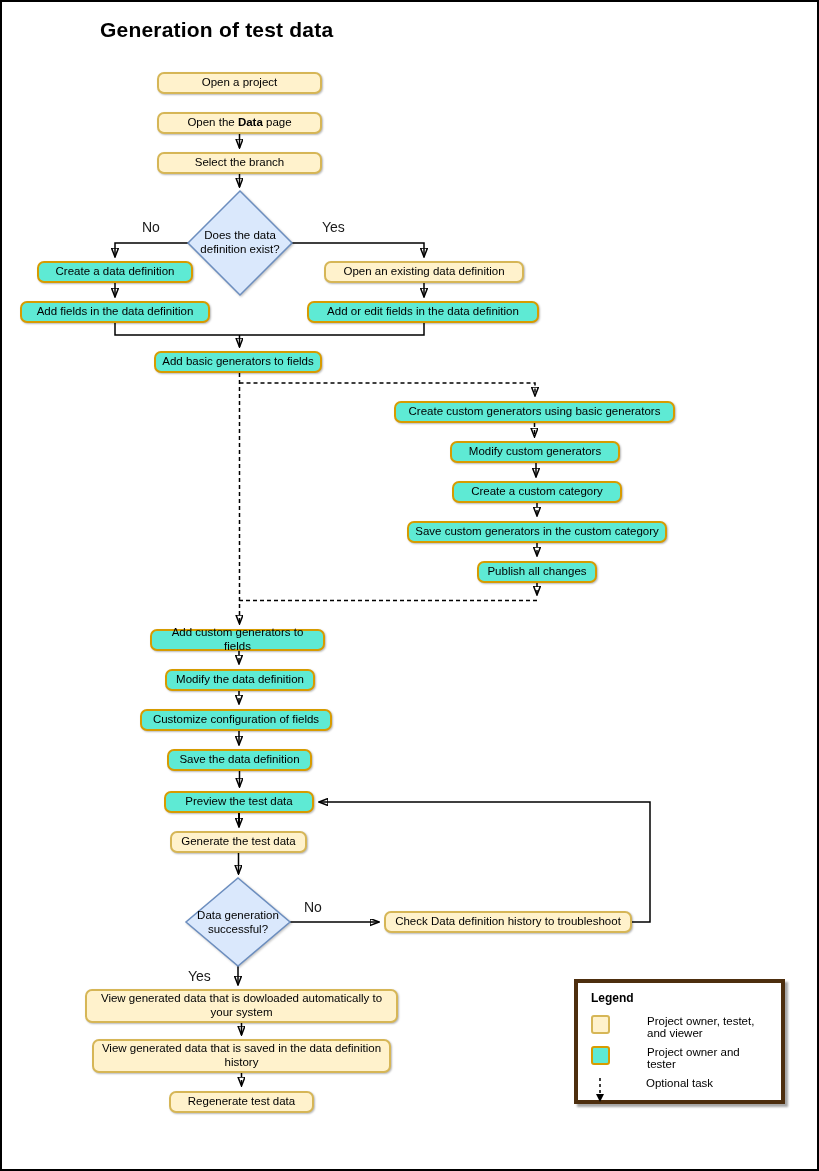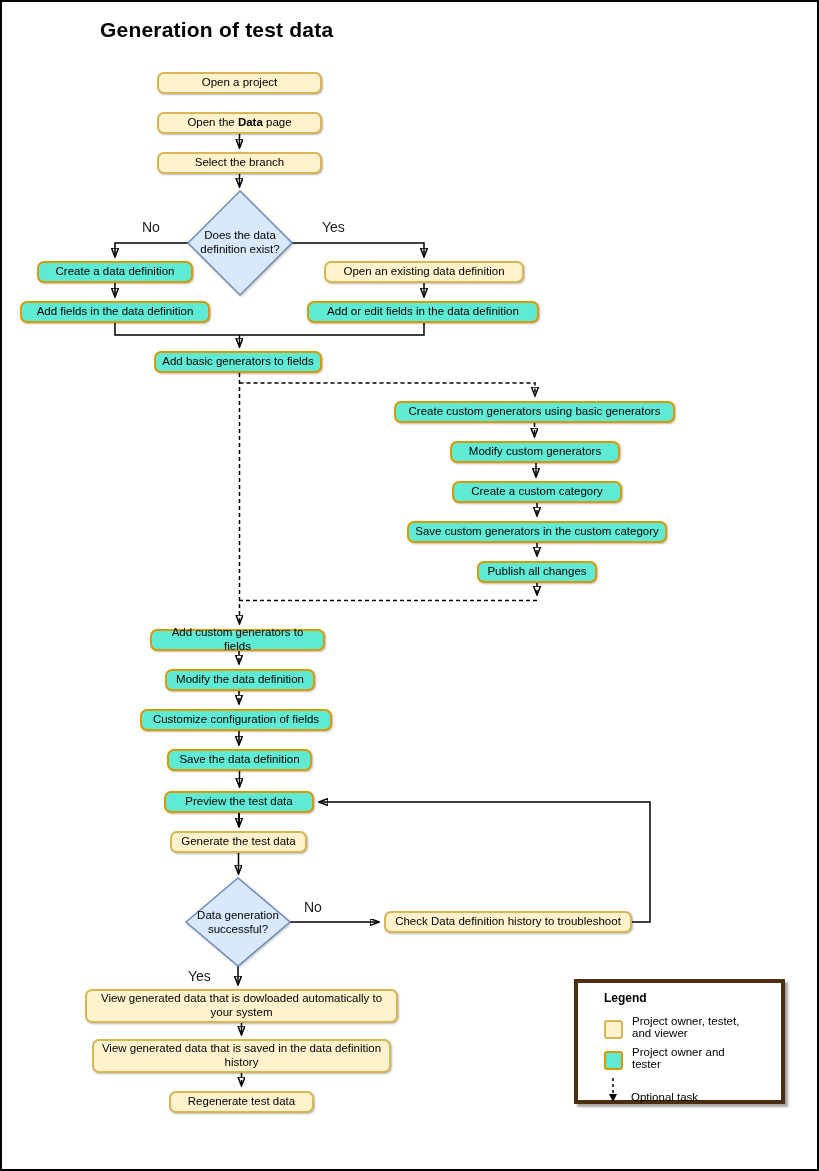--- a/index.html
+++ b/index.html
@@ -29,24 +29,24 @@
   .yellow{background:#FFF2CC; border:2px solid #D6B656;}
   .orange{background:#5eead4; border:2px solid #D79B00;}
   .dlabel{
     position:absolute; font-size:11.5px; line-height:1.25; text-align:center;
     pointer-events:none;
   }
   .elabel{position:absolute; font-size:14px; color:#1a1a1a;}
   .legend{
     position:absolute; left:572px; top:977px; width:211px; height:125px;
     box-sizing:border-box; border:4px solid #4D2E0E; background:#fff;
-    box-shadow:3px 3px 2px rgba(0,0,0,0.35); padding:8px 26px;
+    box-shadow:3px 3px 2px rgba(0,0,0,0.35); padding:8px 13px;
   }
   .legend-title{font-size:12px; font-weight:bold; margin:0 0 10px 0;}
-  .legend-row{display:flex; align-items:flex-end; margin-bottom:7px;}
+  .legend-row{display:flex; align-items:flex-start; margin-bottom:7px;gap:28px;}
   .swatch{
     width:19px; height:19px; box-sizing:border-box; border-radius:3px;
     margin-right:9px; flex:0 0 auto;
   }
   .swatch.yellow{box-shadow:none;}
   .swatch.orange{box-shadow:none;}
   .legend-row .lbl{font-size:11.5px;}
   .dash-icon{margin:0 12px 0 3px; flex:0 0 auto;}
   .bold{font-weight:bold;}
 </style>

